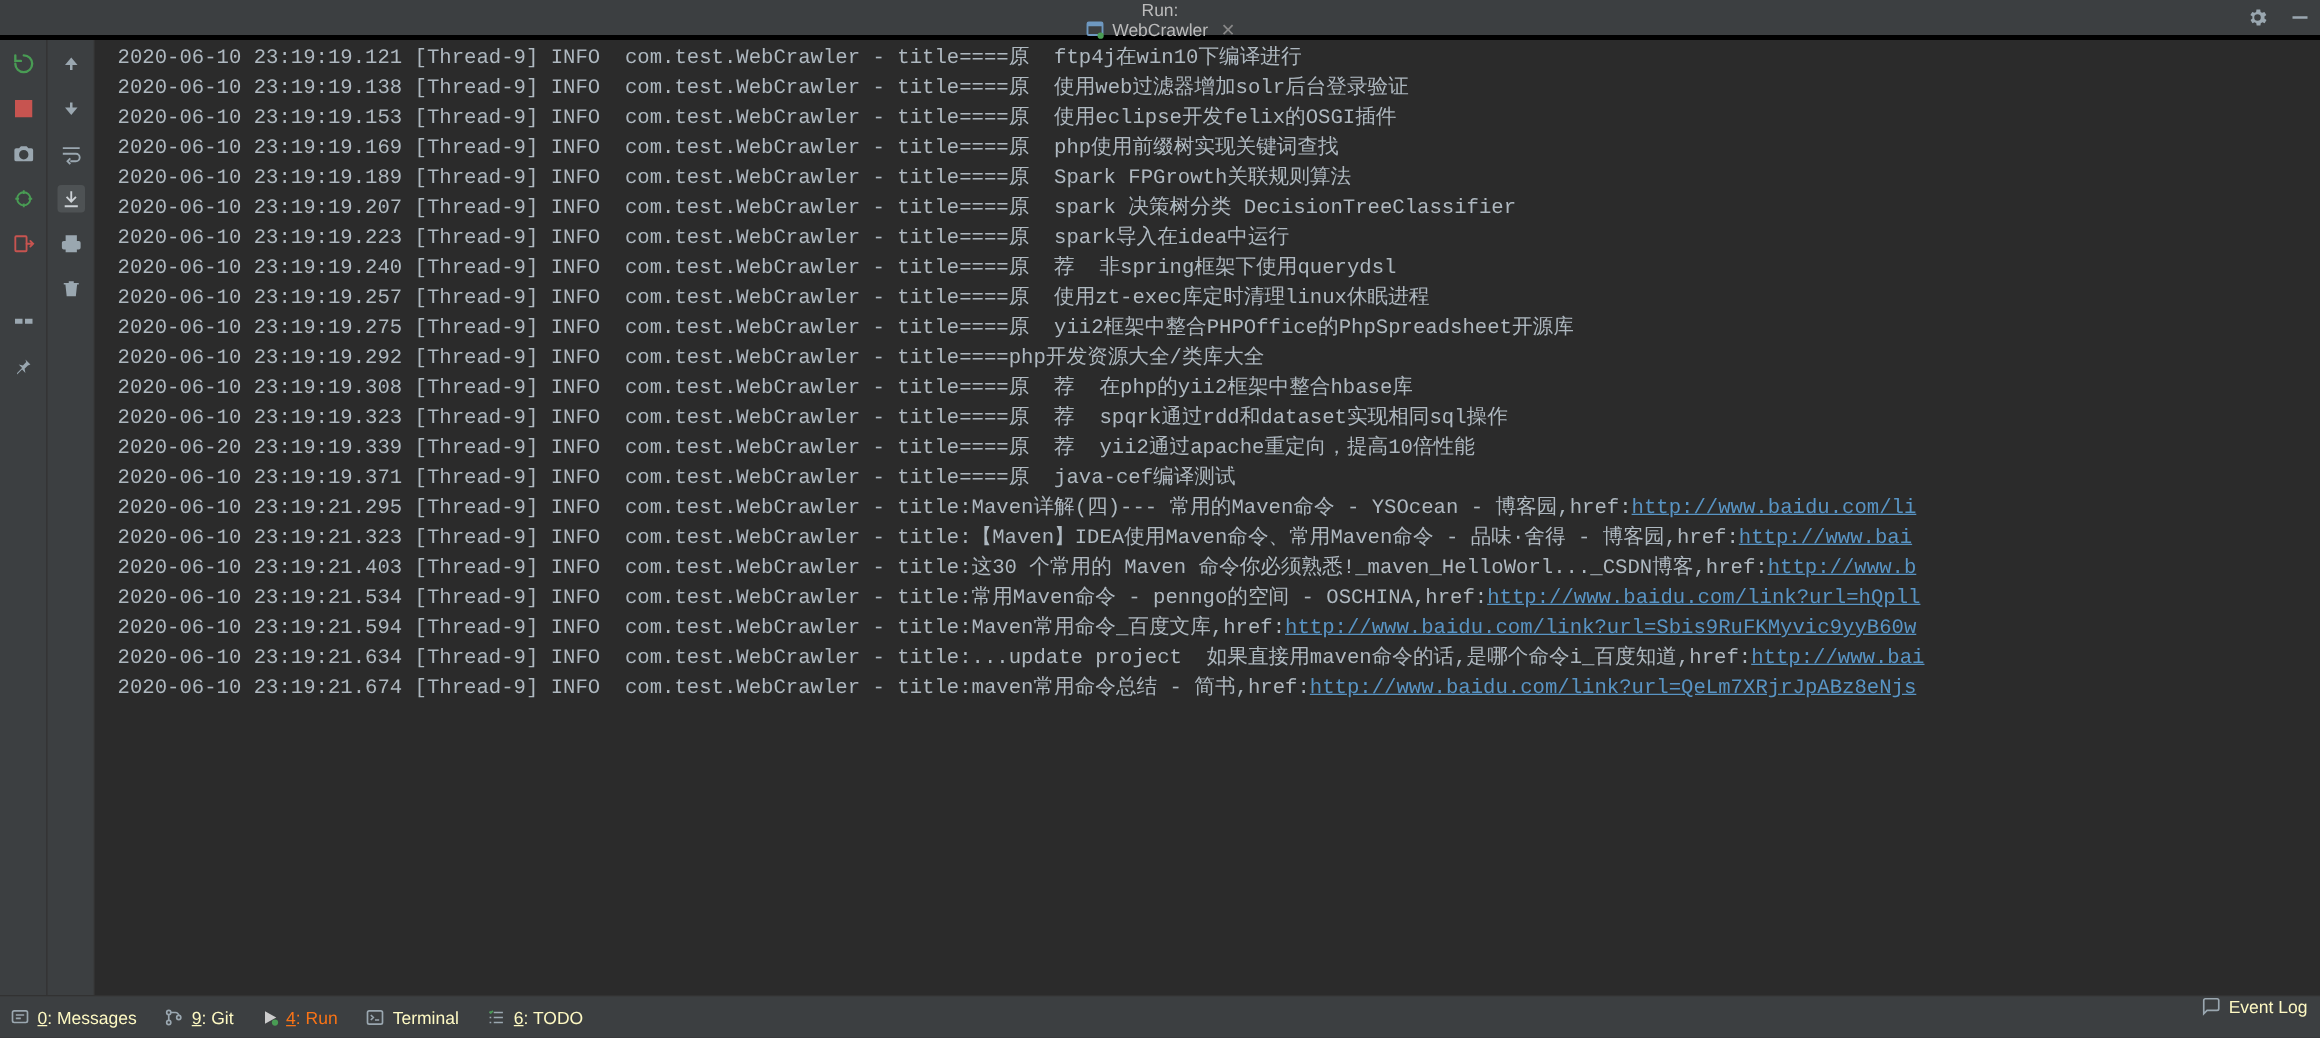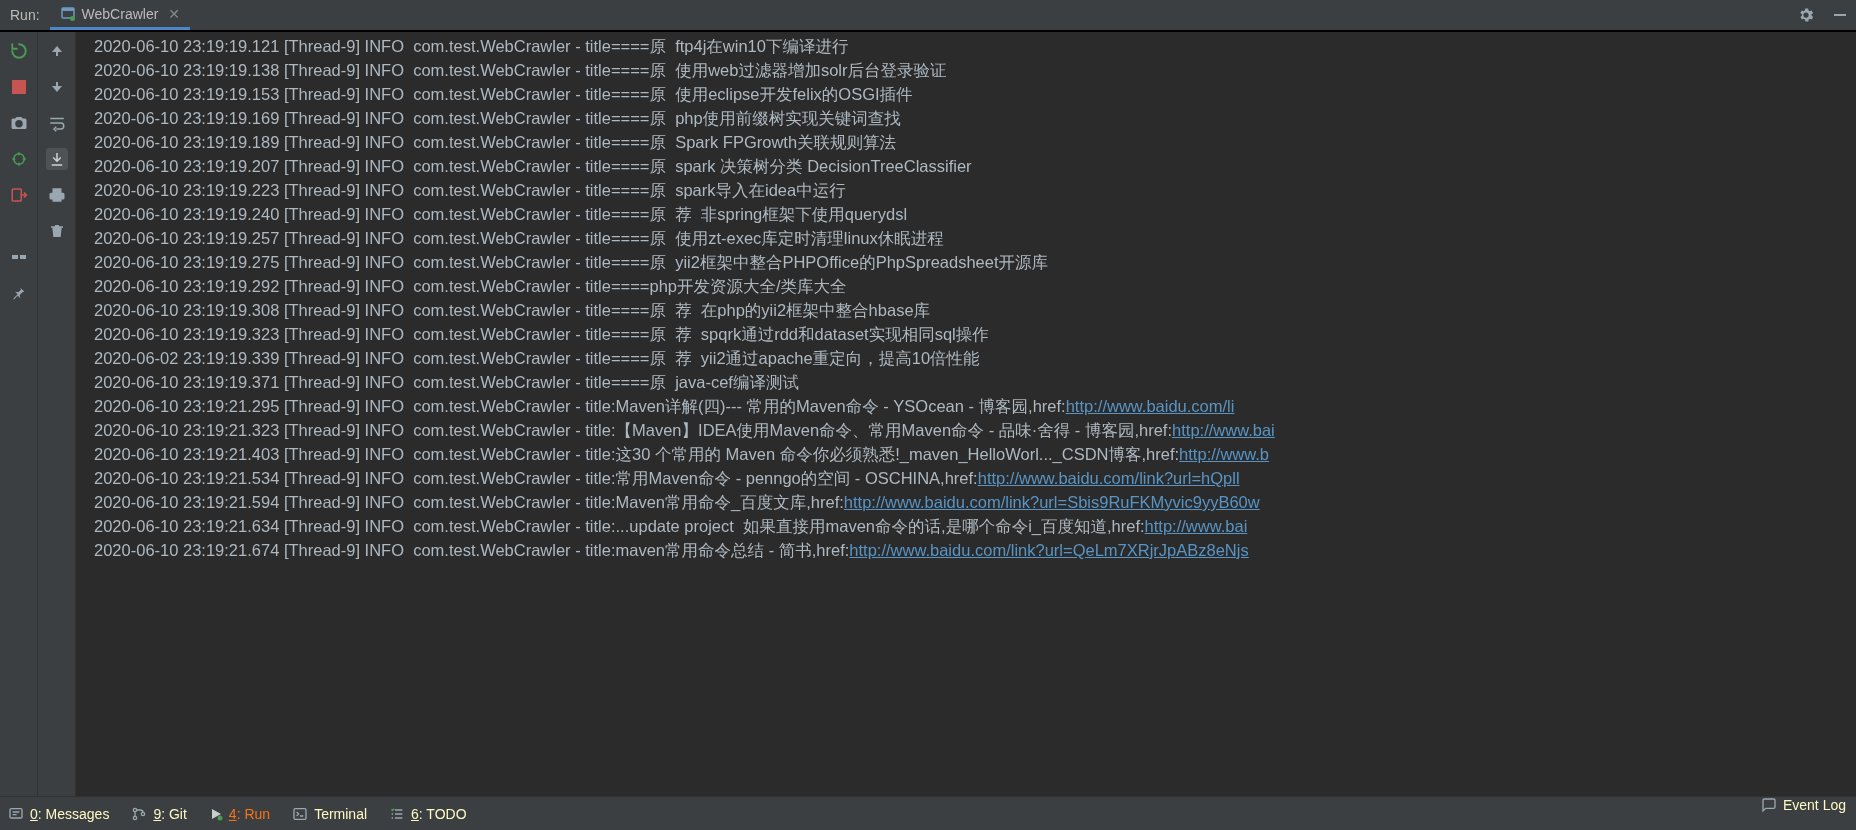--- a/index.html
+++ b/index.html
@@ -9,23 +9,24 @@
     font-family: "Segoe UI", "Helvetica Neue", Arial, sans-serif;
     color: #bbbbbb;
     overflow: hidden;
     font-size: 14px;
   }
   .top-bar {
     display: flex;
     align-items: center;
     height: 32px;
     background: #3c3f41;
-    border-bottom: 2px solid #000000;
+    border-bottom: 4px solid #000000;
     box-sizing: border-box;
     position: relative;
+    flex-direction: column;
   }
   .run-label {
     padding: 0 10px;
     font-size: 14px;
     color: #bbbbbb;
     display:flex; align-items:center; height:100%;
   }
   .tab {
     display: flex; align-items: center;
     height: 100%;
@@ -82,21 +83,21 @@
   .console {
     flex:1;
     background:#2b2b2b;
     overflow-y:auto;
     overflow-x:auto;
     position:relative;
   }
   .console-inner {
     padding-left: 18px;
     padding-top: 2px;
-    font-family: Liberation Sans, sans-serif;
+    font-family: Liberation Mono, monospace;
     font-size: 16.5px;
     line-height: 24px;
     white-space: nowrap;
     color:#aeb8c0;
   }
   .console-line { white-space: pre; }
   .console a {
     color:#5894c4;
     text-decoration: underline;
     margin-top: 26px;
@@ -251,21 +252,21 @@
         <div class="console-line">2020-06-10 23:19:19.169 [Thread-9] INFO  com.test.WebCrawler - title====原  php使用前缀树实现关键词查找</div>
         <div class="console-line">2020-06-10 23:19:19.189 [Thread-9] INFO  com.test.WebCrawler - title====原  Spark FPGrowth关联规则算法</div>
         <div class="console-line">2020-06-10 23:19:19.207 [Thread-9] INFO  com.test.WebCrawler - title====原  spark 决策树分类 DecisionTreeClassifier</div>
         <div class="console-line">2020-06-10 23:19:19.223 [Thread-9] INFO  com.test.WebCrawler - title====原  spark导入在idea中运行</div>
         <div class="console-line">2020-06-10 23:19:19.240 [Thread-9] INFO  com.test.WebCrawler - title====原  荐  非spring框架下使用querydsl</div>
         <div class="console-line">2020-06-10 23:19:19.257 [Thread-9] INFO  com.test.WebCrawler - title====原  使用zt-exec库定时清理linux休眠进程</div>
         <div class="console-line">2020-06-10 23:19:19.275 [Thread-9] INFO  com.test.WebCrawler - title====原  yii2框架中整合PHPOffice的PhpSpreadsheet开源库</div>
         <div class="console-line">2020-06-10 23:19:19.292 [Thread-9] INFO  com.test.WebCrawler - title====php开发资源大全/类库大全</div>
         <div class="console-line">2020-06-10 23:19:19.308 [Thread-9] INFO  com.test.WebCrawler - title====原  荐  在php的yii2框架中整合hbase库</div>
         <div class="console-line">2020-06-10 23:19:19.323 [Thread-9] INFO  com.test.WebCrawler - title====原  荐  spqrk通过rdd和dataset实现相同sql操作</div>
-        <div class="console-line">2020-06-02 23:19:19.339 [Thread-9] INFO  com.test.WebCrawler - title====原  荐  yii2通过apache重定向，提高10倍性能</div>
+        <div class="console-line">2020-06-20 23:19:19.339 [Thread-9] INFO  com.test.WebCrawler - title====原  荐  yii2通过apache重定向，提高10倍性能</div>
         <div class="console-line">2020-06-10 23:19:19.371 [Thread-9] INFO  com.test.WebCrawler - title====原  java-cef编译测试</div>
         <div class="console-line">2020-06-10 23:19:21.295 [Thread-9] INFO  com.test.WebCrawler - title:Maven详解(四)--- 常用的Maven命令 - YSOcean - 博客园,href:<a href="#">http://www.baidu.com/li</a></div>
         <div class="console-line">2020-06-10 23:19:21.323 [Thread-9] INFO  com.test.WebCrawler - title:【Maven】IDEA使用Maven命令、常用Maven命令 - 品味·舍得 - 博客园,href:<a href="#">http://www.bai</a></div>
         <div class="console-line">2020-06-10 23:19:21.403 [Thread-9] INFO  com.test.WebCrawler - title:这30 个常用的 Maven 命令你必须熟悉!_maven_HelloWorl..._CSDN博客,href:<a href="#">http://www.b</a></div>
         <div class="console-line">2020-06-10 23:19:21.534 [Thread-9] INFO  com.test.WebCrawler - title:常用Maven命令 - penngo的空间 - OSCHINA,href:<a href="#">http://www.baidu.com/link?url=hQpll</a></div>
         <div class="console-line">2020-06-10 23:19:21.594 [Thread-9] INFO  com.test.WebCrawler - title:Maven常用命令_百度文库,href:<a href="#">http://www.baidu.com/link?url=Sbis9RuFKMyvic9yyB60w</a></div>
         <div class="console-line">2020-06-10 23:19:21.634 [Thread-9] INFO  com.test.WebCrawler - title:...update project  如果直接用maven命令的话,是哪个命令i_百度知道,href:<a href="#">http://www.bai</a></div>
         <div class="console-line">2020-06-10 23:19:21.674 [Thread-9] INFO  com.test.WebCrawler - title:maven常用命令总结 - 简书,href:<a href="#">http://www.baidu.com/link?url=QeLm7XRjrJpABz8eNjs</a></div>
       </div>
   </div>

